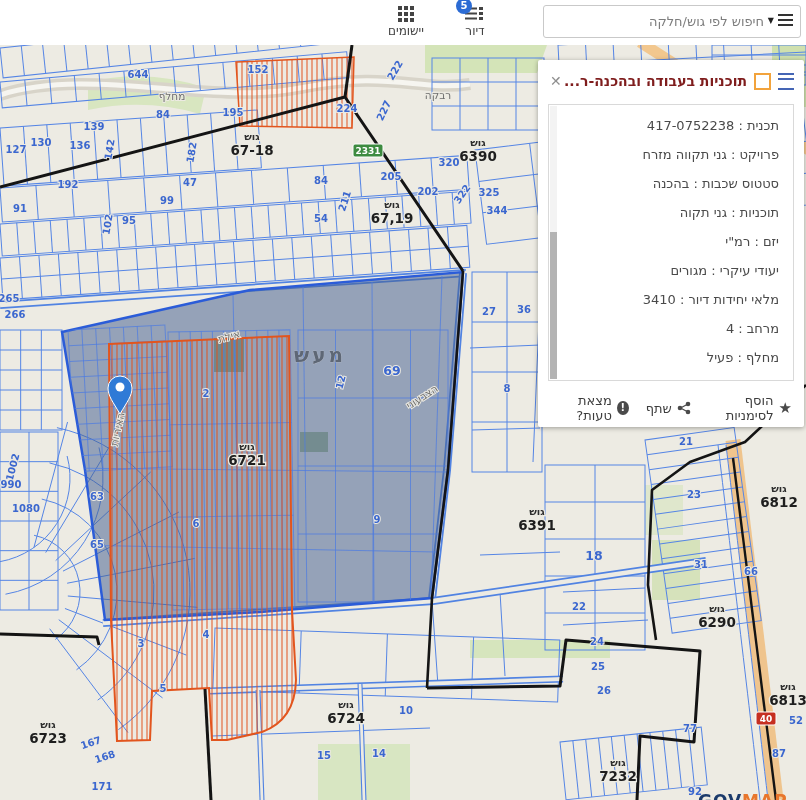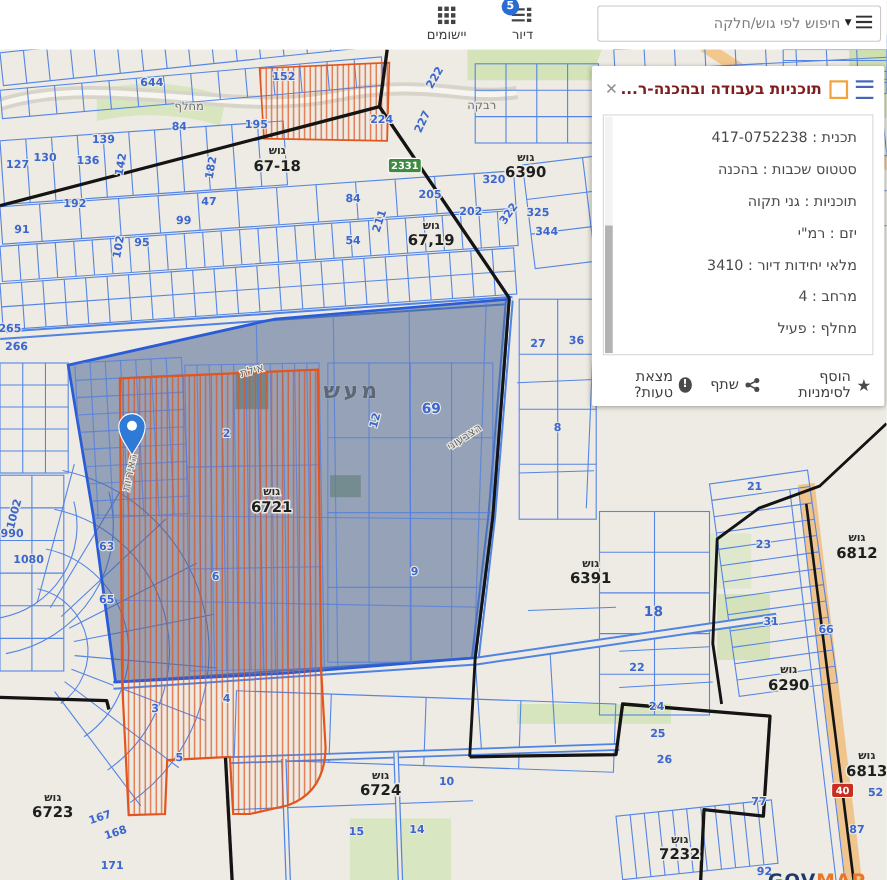--- a/index.html
+++ b/index.html
@@ -579,23 +579,25 @@
     <span class="menu-ic"></span>
     <span class="swatch"></span>
     <span class="p-title">תוכניות בעבודה ובהכנה-ר...</span>
     <span class="p-close">✕</span>
   </div>
   <div class="p-body" id="pbody">
     <div class="sbar">
         <div class="sthumb"></div>
       </div>
   <div class="p-row"><span>תכנית</span><span> : </span><span class="p-val num">417-0752238</span></div>
+      <div class="p-row"><span>פרויקט</span><span> : </span><span class="p-val">גני תקווה מזרח</span></div>
       <div class="p-row"><span>סטטוס שכבות</span><span> : </span><span class="p-val">בהכנה</span></div>
       <div class="p-row"><span>תוכניות</span><span> : </span><span class="p-val">גני תקוה</span></div>
       <div class="p-row"><span>יזם</span><span> : </span><span class="p-val">רמ"י</span></div>
+      <div class="p-row"><span>יעודי עיקרי</span><span> : </span><span class="p-val">מגורים</span></div>
       <div class="p-row"><span>מלאי יחידות דיור</span><span> : </span><span class="p-val num">3410</span></div>
       <div class="p-row"><span>מרחב</span><span> : </span><span class="p-val num">4</span></div>
       <div class="p-row"><span>מחלף</span><span> : </span><span class="p-val">פעיל</span></div>
     </div>
   <div class="p-foot">
     <span class="act">
       <span class="star">★</span>
       <span>הוסף לסימניות</span>
     </span>
     <span class="act">

